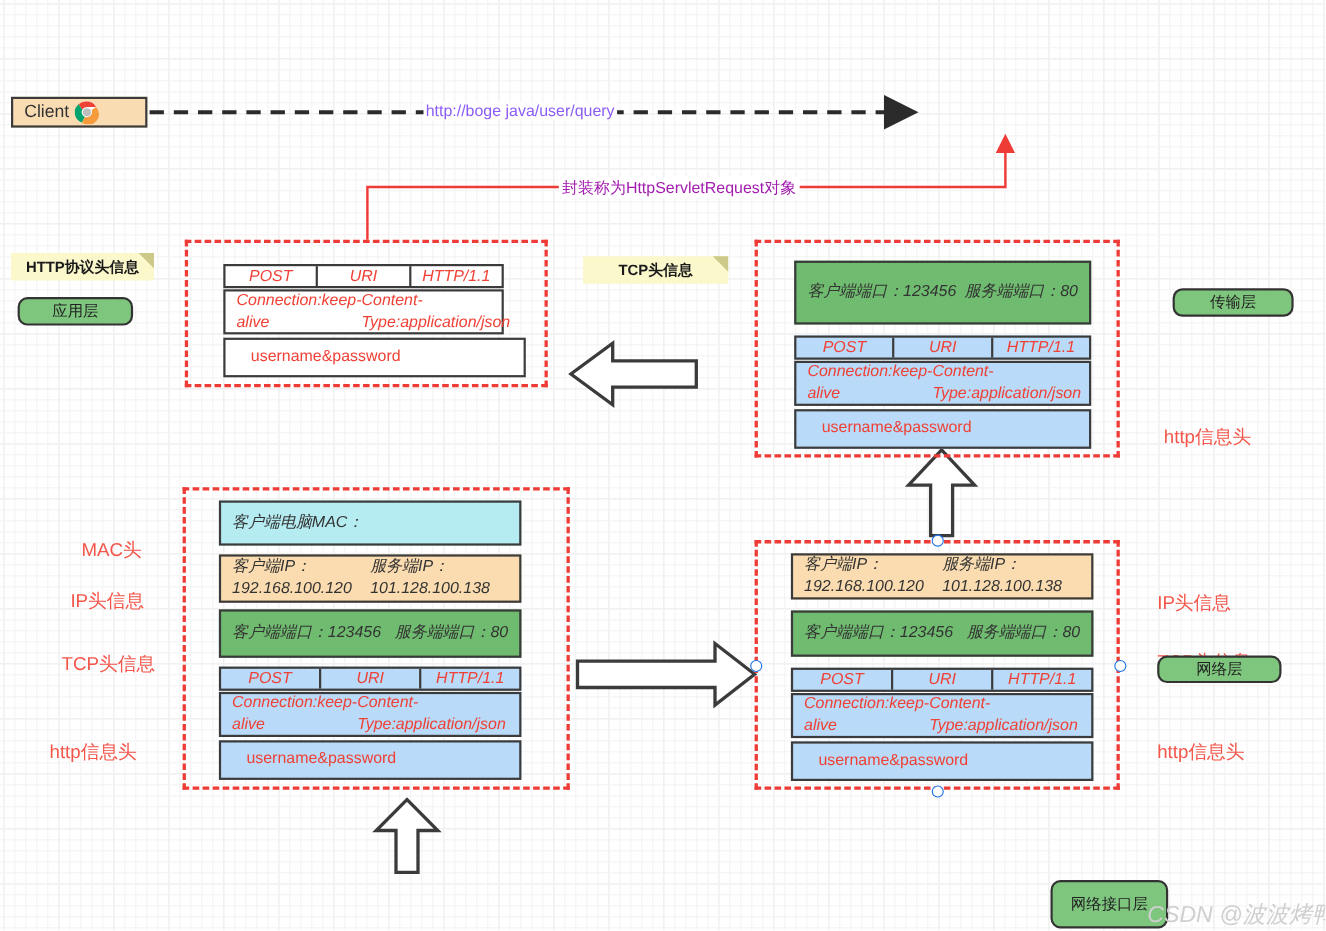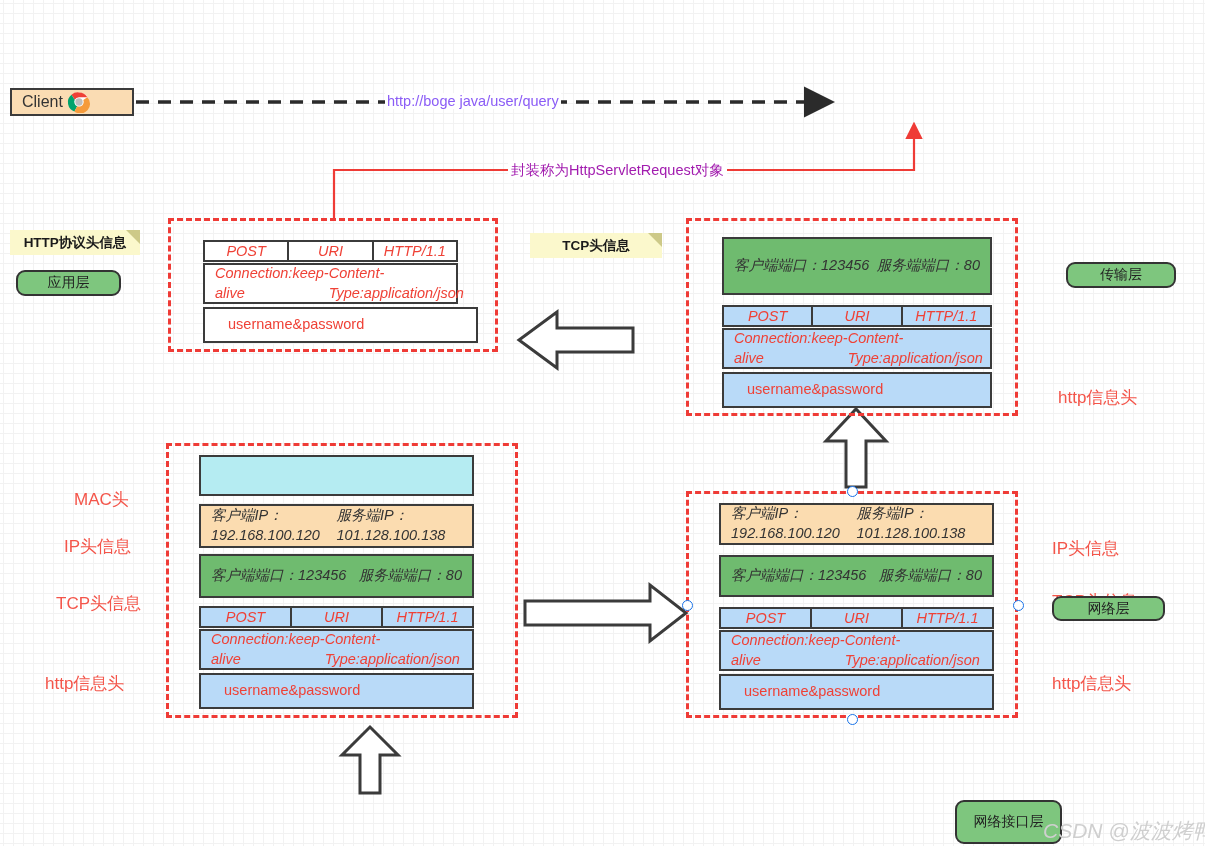--- a/index.html
+++ b/index.html
@@ -291,20 +291,21 @@
     <span>TCP头信息</span>
   </div>
   <div class="abs redlabel" style="left:45px; top:648px;">
     <span>http信息头</span>
   </div>
 
   <div class="abs packet" style="left:166px; top:443px; width:352px; height:275px;">
   </div>
   <div class="abs row dark bg-cyan" style="left:199px; top:455px; width:275px; height:41px;">
     <div class="two-line">
+      <span>客户端电脑MAC：</span>
     </div>
   </div>
   <div class="abs row dark bg-orange" style="left:199px; top:504px; width:275px; height:44px;">
     <div class="two-line">
       <span>客户端IP：192.168.100.120</span>
       <span>服务端IP：101.128.100.138</span>
     </div>
   </div>
   <div class="abs row dark bg-green" style="left:199px; top:554px; width:275px; height:44px;">
     <div class="two-line">

